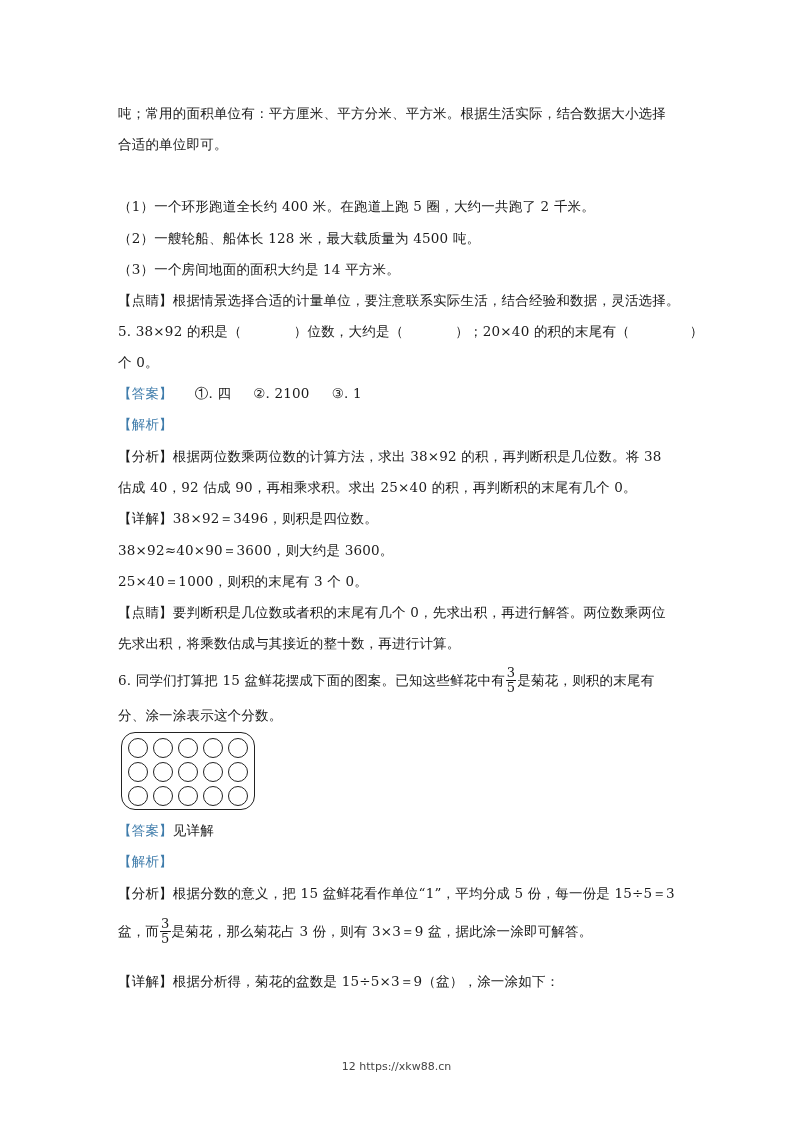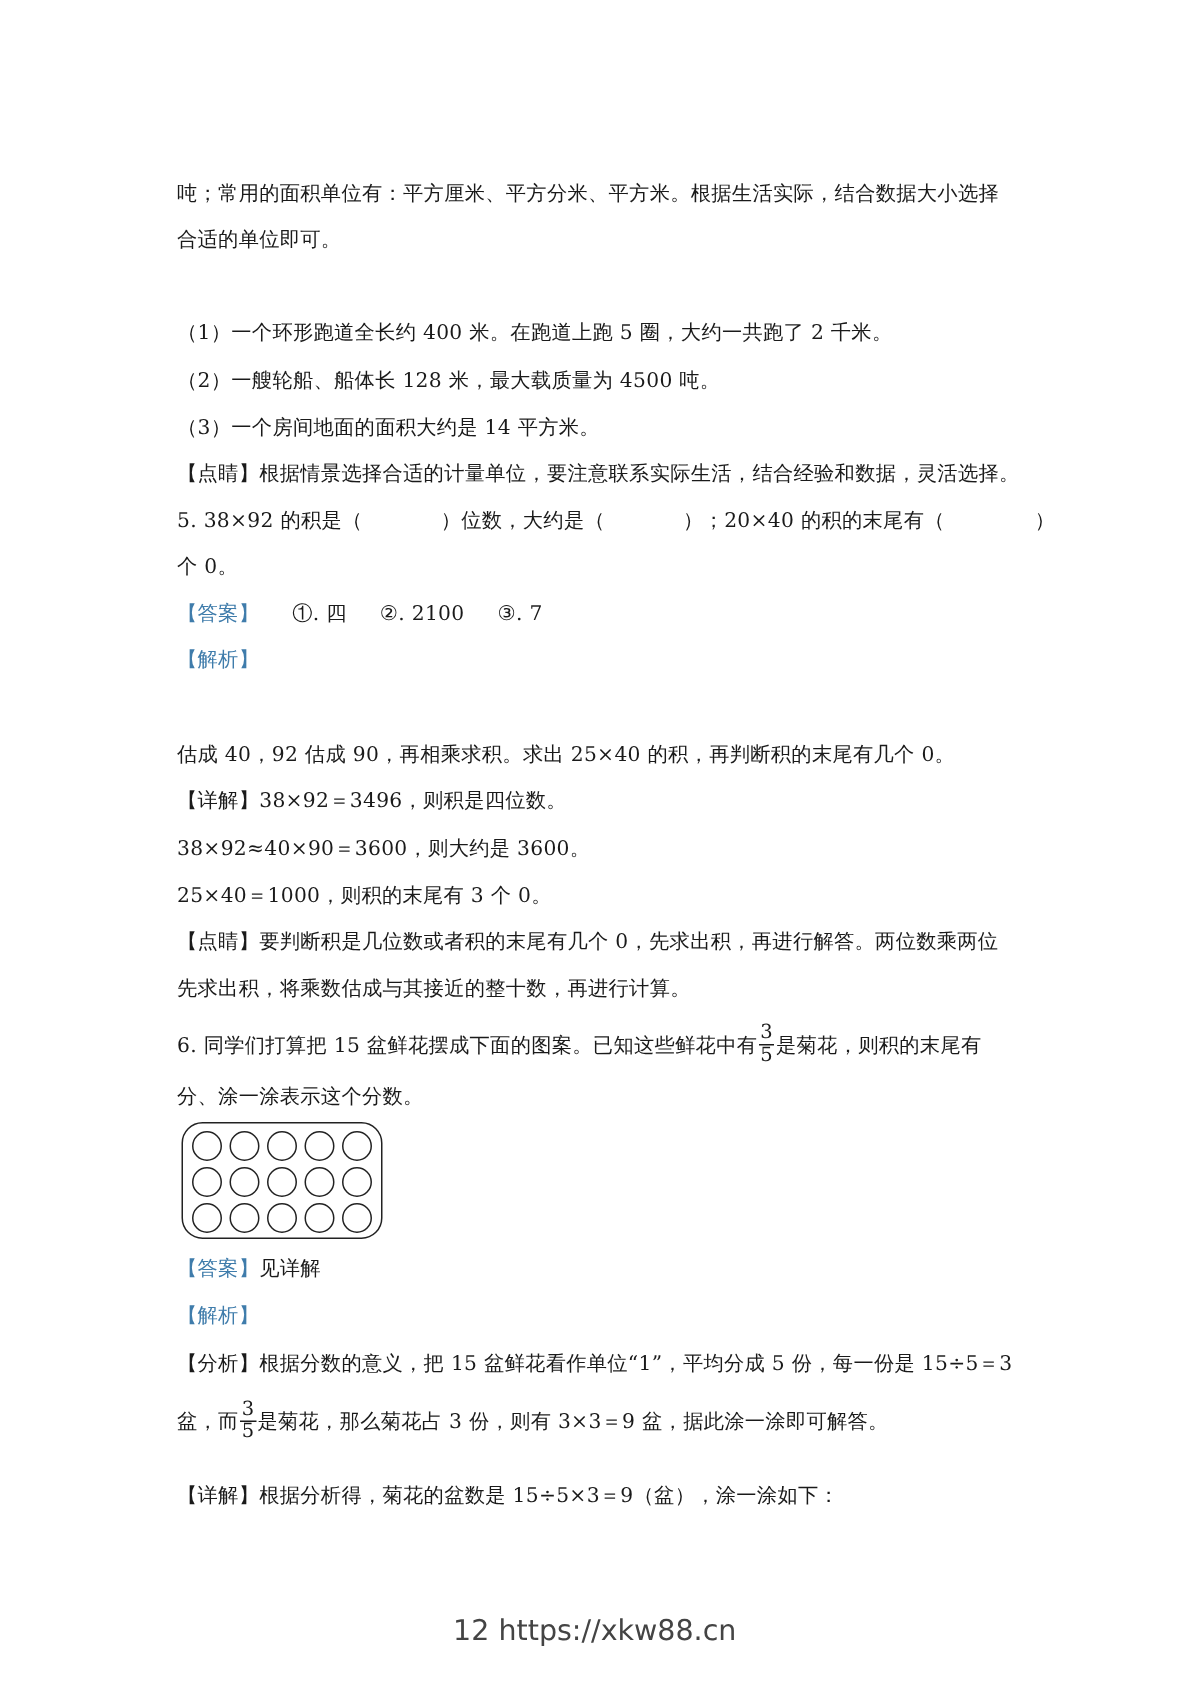--- a/index.html
+++ b/index.html
@@ -11,21 +11,21 @@
       width: 793px;
       height: 1122px;
       position: relative;
       overflow: hidden;
       font-family: "DejaVu Serif", "Liberation Serif", serif;
       color: #1a1a1a;
     }
     .page {
       position: absolute;
       left: 0;
-      top: 16px;
+      top: 0;
       width: 793px;
       height: 878px;
     }
     .line {
       position: absolute;
       left: 118px;
       width: 570px;
       font-size: 13.5px;
       line-height: 20px;
       white-space: nowrap;
@@ -83,21 +83,21 @@
       border-radius: 50%;
       box-sizing: border-box;
     }
     .footer {
       position: absolute;
       top: 1060px;
       left: 0;
       width: 793px;
       text-align: center;
       font-family: "DejaVu Sans", "Liberation Sans", sans-serif;
-      font-size: 19px;
+      font-size: 11px;
       color: #444;
     }
   </style>
 </head>
 <body>
 
 <div class="page">
 
   <div class="line" style="top:103px;">吨；常用的面积单位有：平方厘米、平方分米、平方米。根据生活实际，结合数据大小选择</div>
   <div class="line" style="top:134px;">合适的单位即可。</div>
@@ -110,24 +110,27 @@
     <span>【点睛】</span><span>根据情景选择合适的计量单位，要注意联系实际生活，结合经验和数据，灵活选择。</span>
   </div>
 
   <div class="line" style="top:321px;">
     <span>5.</span>
     <span>38×92 的积是（</span><span class="gap" style="width:52px;"></span><span>）位数，大约是（</span><span class="gap" style="width:52px;"></span><span>）；20×40 的积的末尾有（</span><span class="gap" style="width:60px;"></span><span>）</span>
   </div>
   <div class="line" style="top:352px;">个 0。</div>
 
   <div class="line" style="top:383px;">
-    <span class="blue">【答案】</span><span class="gap" style="width:22px;"></span><span>①. 四</span><span class="gap" style="width:22px;"></span><span>②. 2100</span><span class="gap" style="width:22px;"></span><span>③. 7</span>
+    <span class="blue">【答案】</span><span class="gap" style="width:22px;"></span><span>①. 四</span><span class="gap" style="width:22px;"></span><span>②. 2100</span><span class="gap" style="width:22px;"></span><span>③. 1</span>
   </div>
   <div class="line blue" style="top:414px;">【解析】</div>
 
+  <div class="line" style="top:446px;">
+    <span>【分析】</span><span>根据两位数乘两位数的计算方法，求出 38×92 的积，再判断积是几位数。将 38</span>
+  </div>
   <div class="line" style="top:477px;">估成 40，92 估成 90，再相乘求积。求出 25×40 的积，再判断积的末尾有几个 0。</div>
 
   <div class="line" style="top:508px;">
     <span>【详解】</span><span>38×92＝3496，则积是四位数。</span>
   </div>
   <div class="line" style="top:540px;">38×92≈40×90＝3600，则大约是 3600。</div>
   <div class="line" style="top:571px;">25×40＝1000，则积的末尾有 3 个 0。</div>
 
   <div class="line" style="top:602px;">
     <span>【点睛】</span><span>要判断积是几位数或者积的末尾有几个 0，先求出积，再进行解答。两位数乘两位</span>

